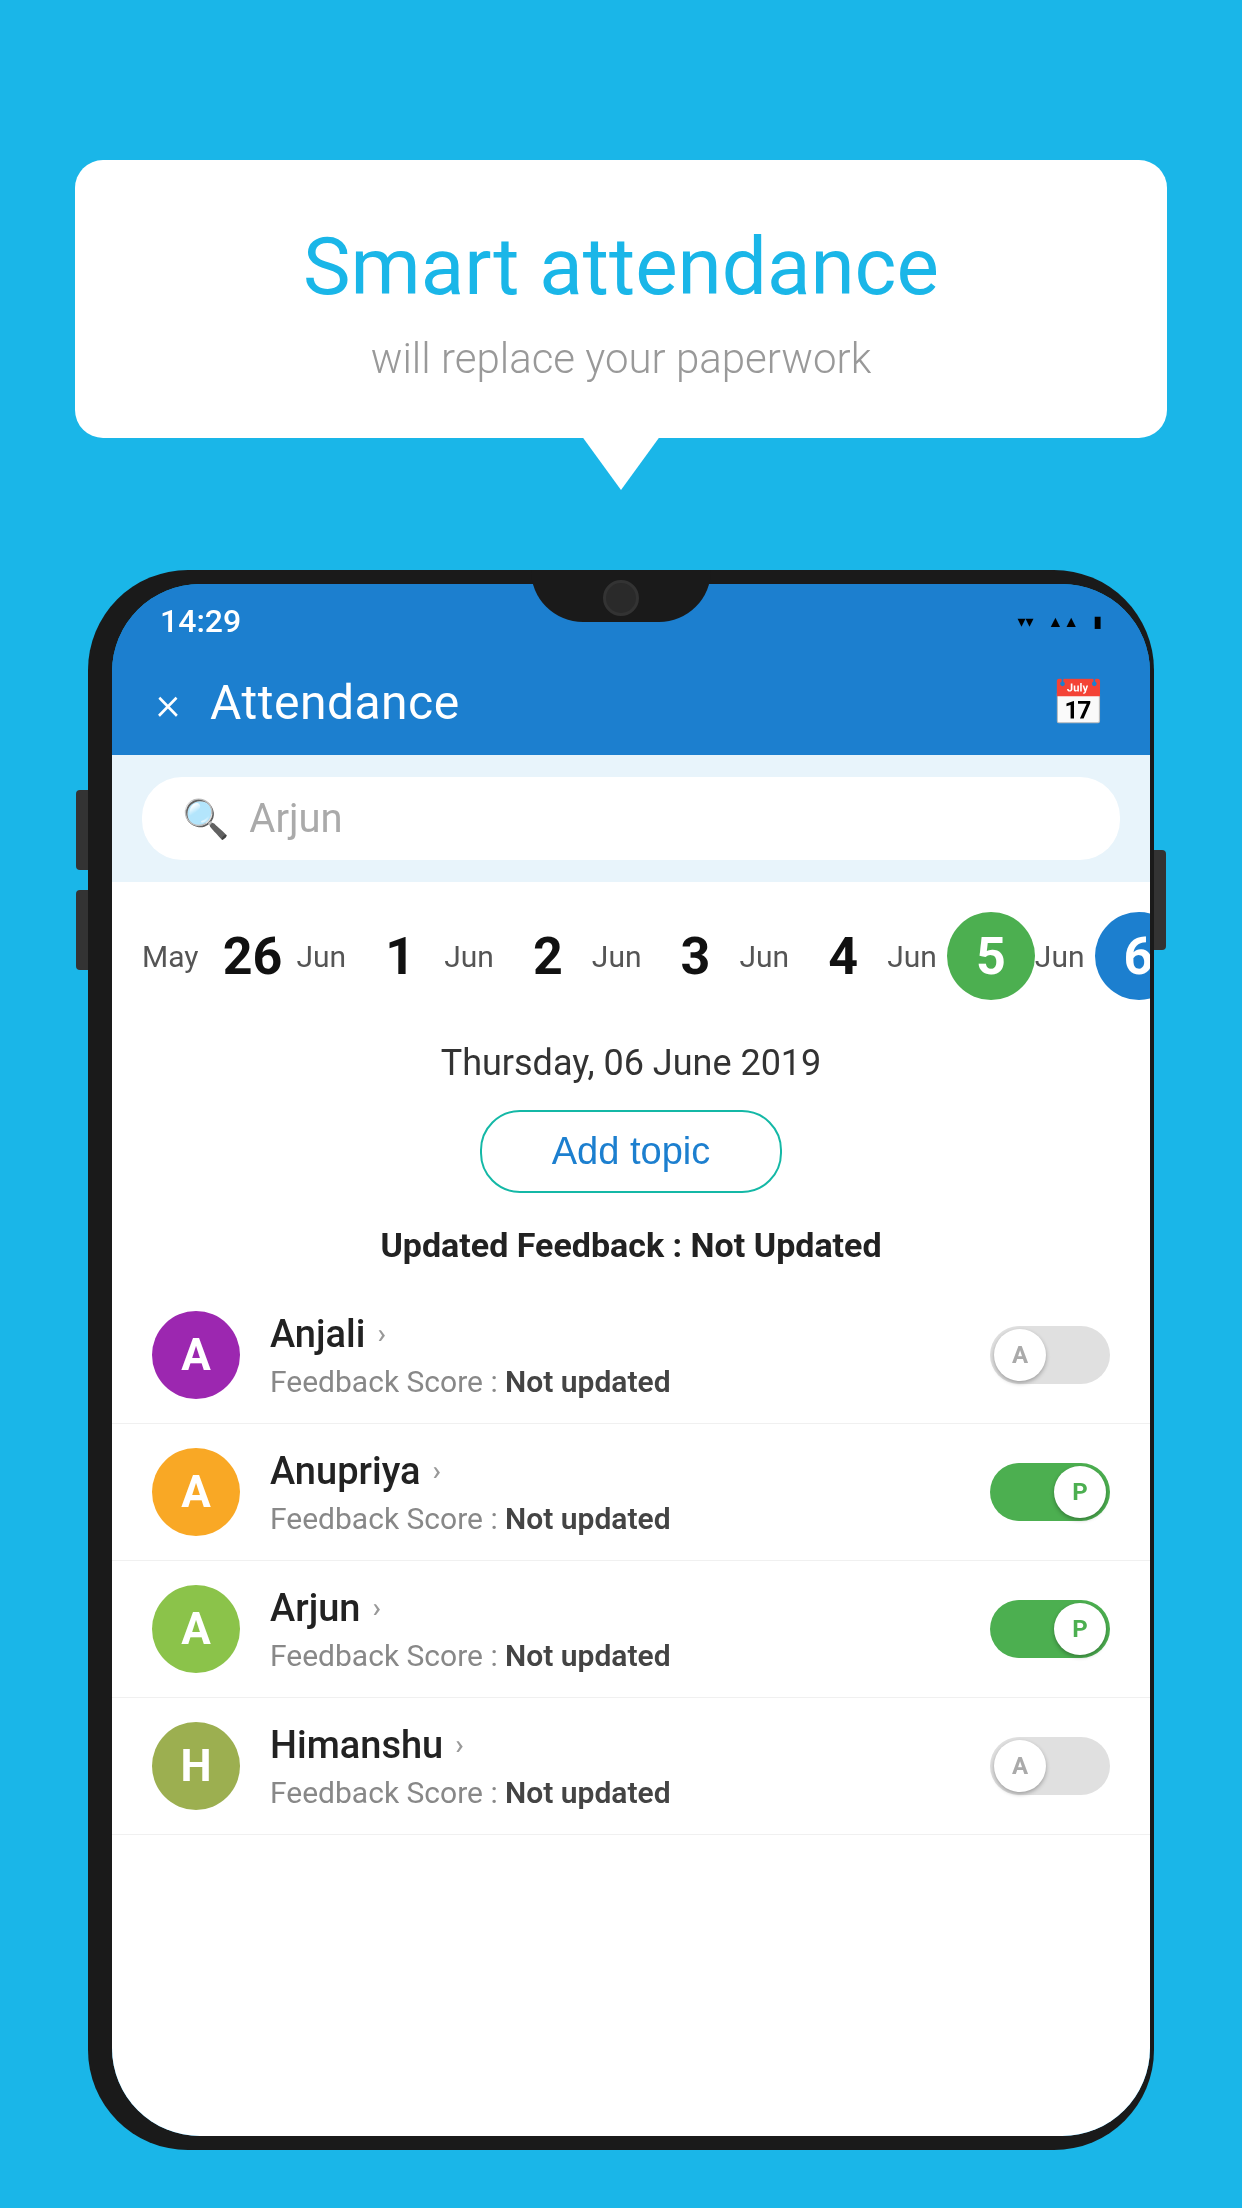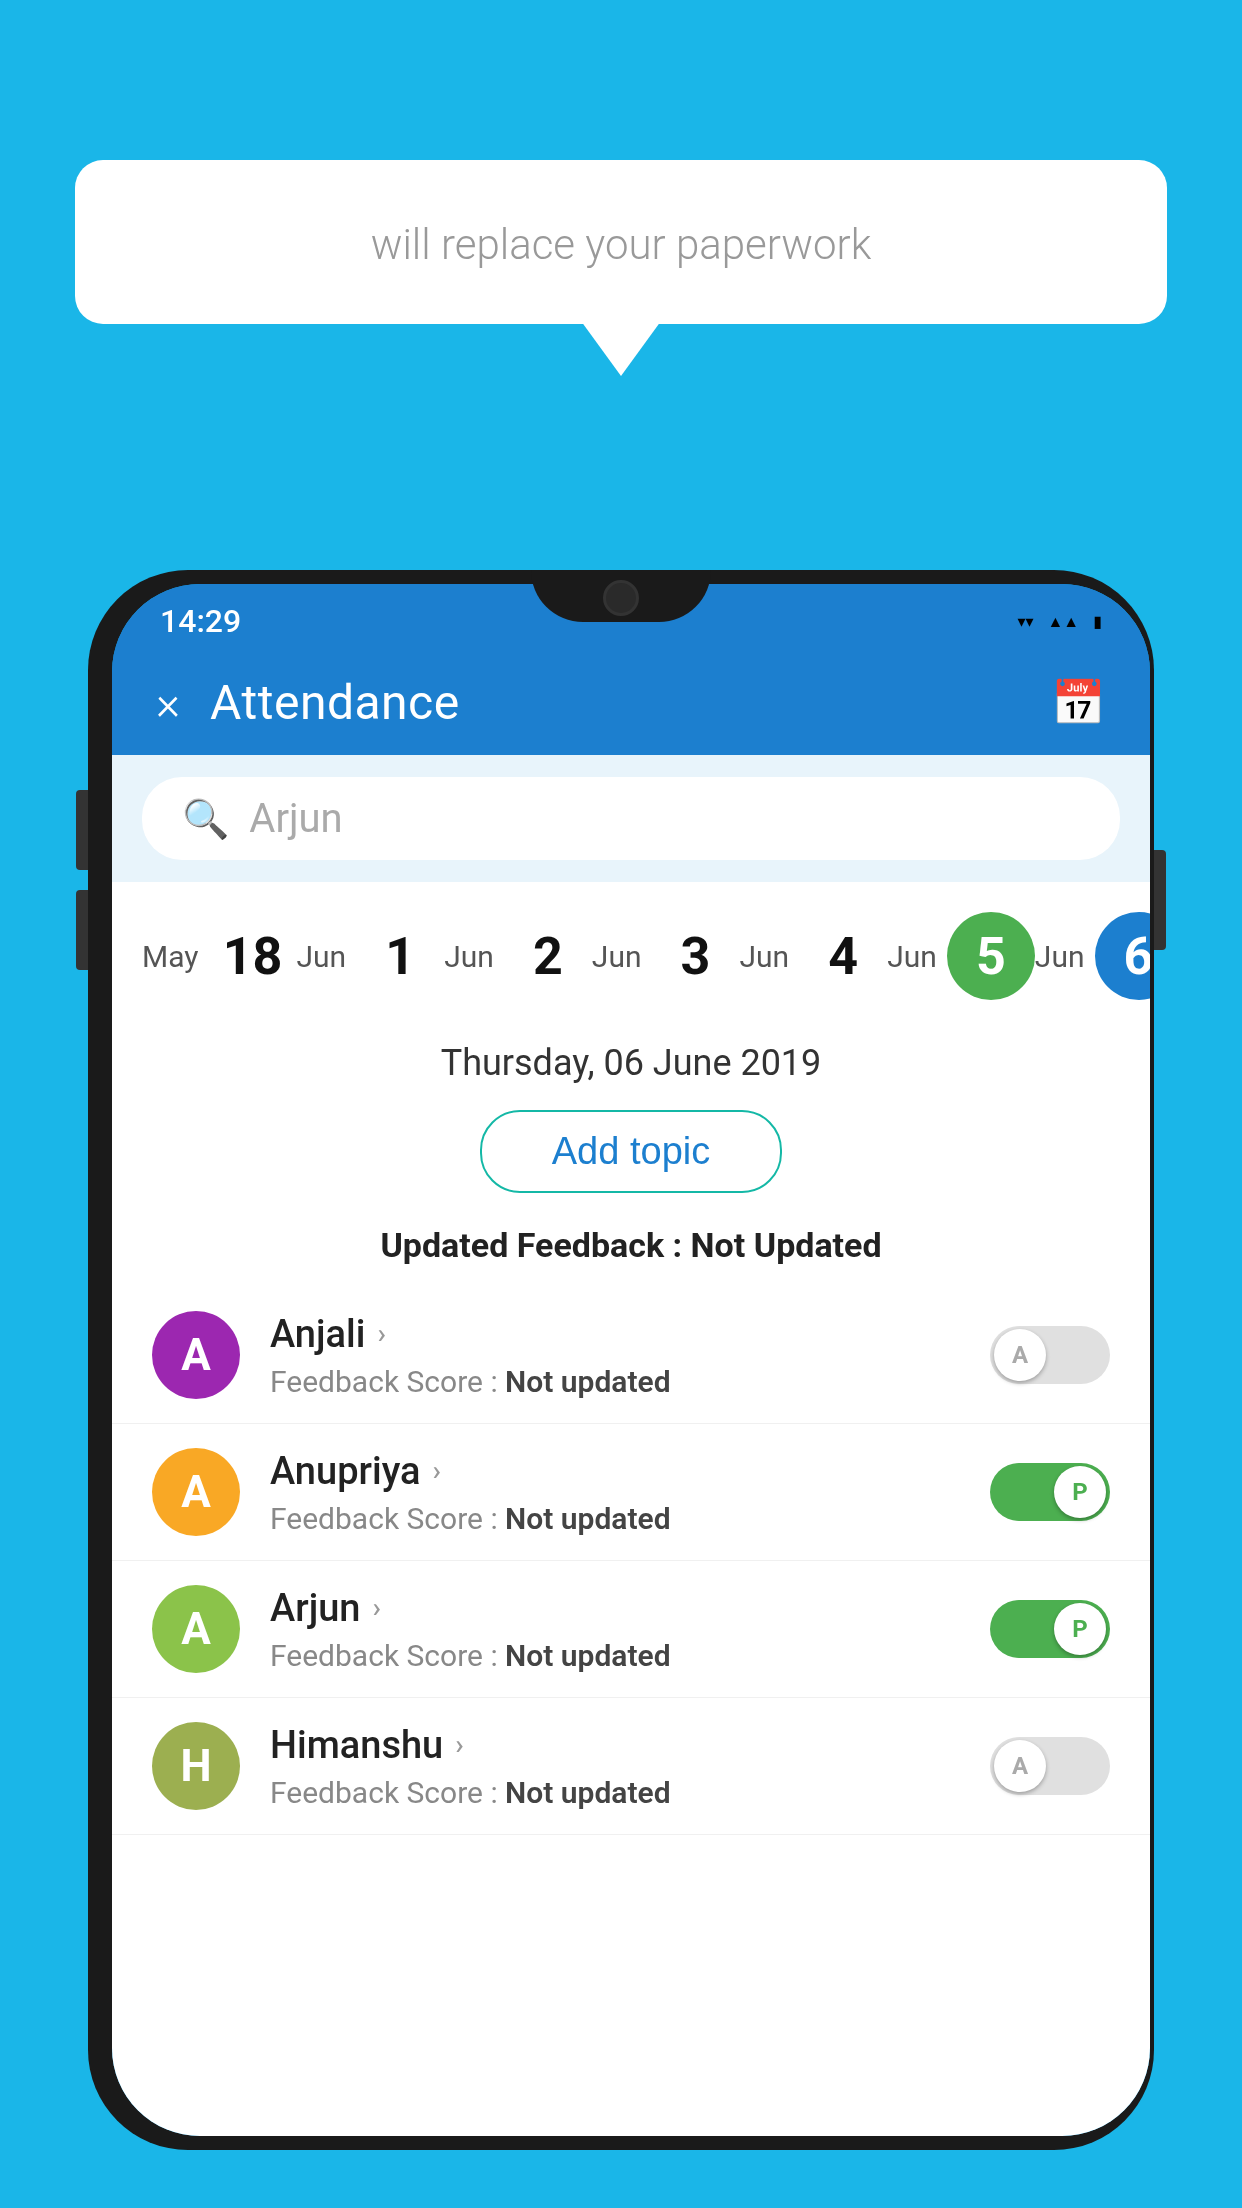--- a/index.html
+++ b/index.html
@@ -385,20 +385,21 @@
     
     .av-purple { background: #9c27b0; }
     .av-yellow { background: #f9a825; }
     .av-green { background: #8bc34a; }
     .av-olive { background: #9caf50; }
   </style>
 </head>
 <body>
 
 <div class="speech-bubble">
+  <div class="bubble-title">Smart attendance</div>
   <div class="bubble-subtitle">will replace your paperwork</div>
 </div>
 
 <div class="phone-wrapper">
   <div class="phone-outer">
     <div class="phone-camera"></div>
     <div class="phone-button-vol-up"></div>
     <div class="phone-button-vol-down"></div>
     <div class="phone-button-power"></div>
 
@@ -422,21 +423,21 @@
       <div class="search-container">
         <div class="search-bar">
           <span class="search-icon-wrap">🔍</span>
           <span class="search-input-text">Arjun</span>
         </div>
       </div>
 
       <div class="calendar-scroll" id="cal-row">
       <div class="cal-day">
             <span class="cal-month">May</span>
-            <span class="cal-num">18</span>
+            <span class="cal-num">26</span>
           </div>
           <div class="cal-day">
             <span class="cal-month">Jun</span>
             <span class="cal-num">1</span>
           </div>
           <div class="cal-day">
             <span class="cal-month">Jun</span>
             <span class="cal-num">2</span>
           </div>
           <div class="cal-day">

